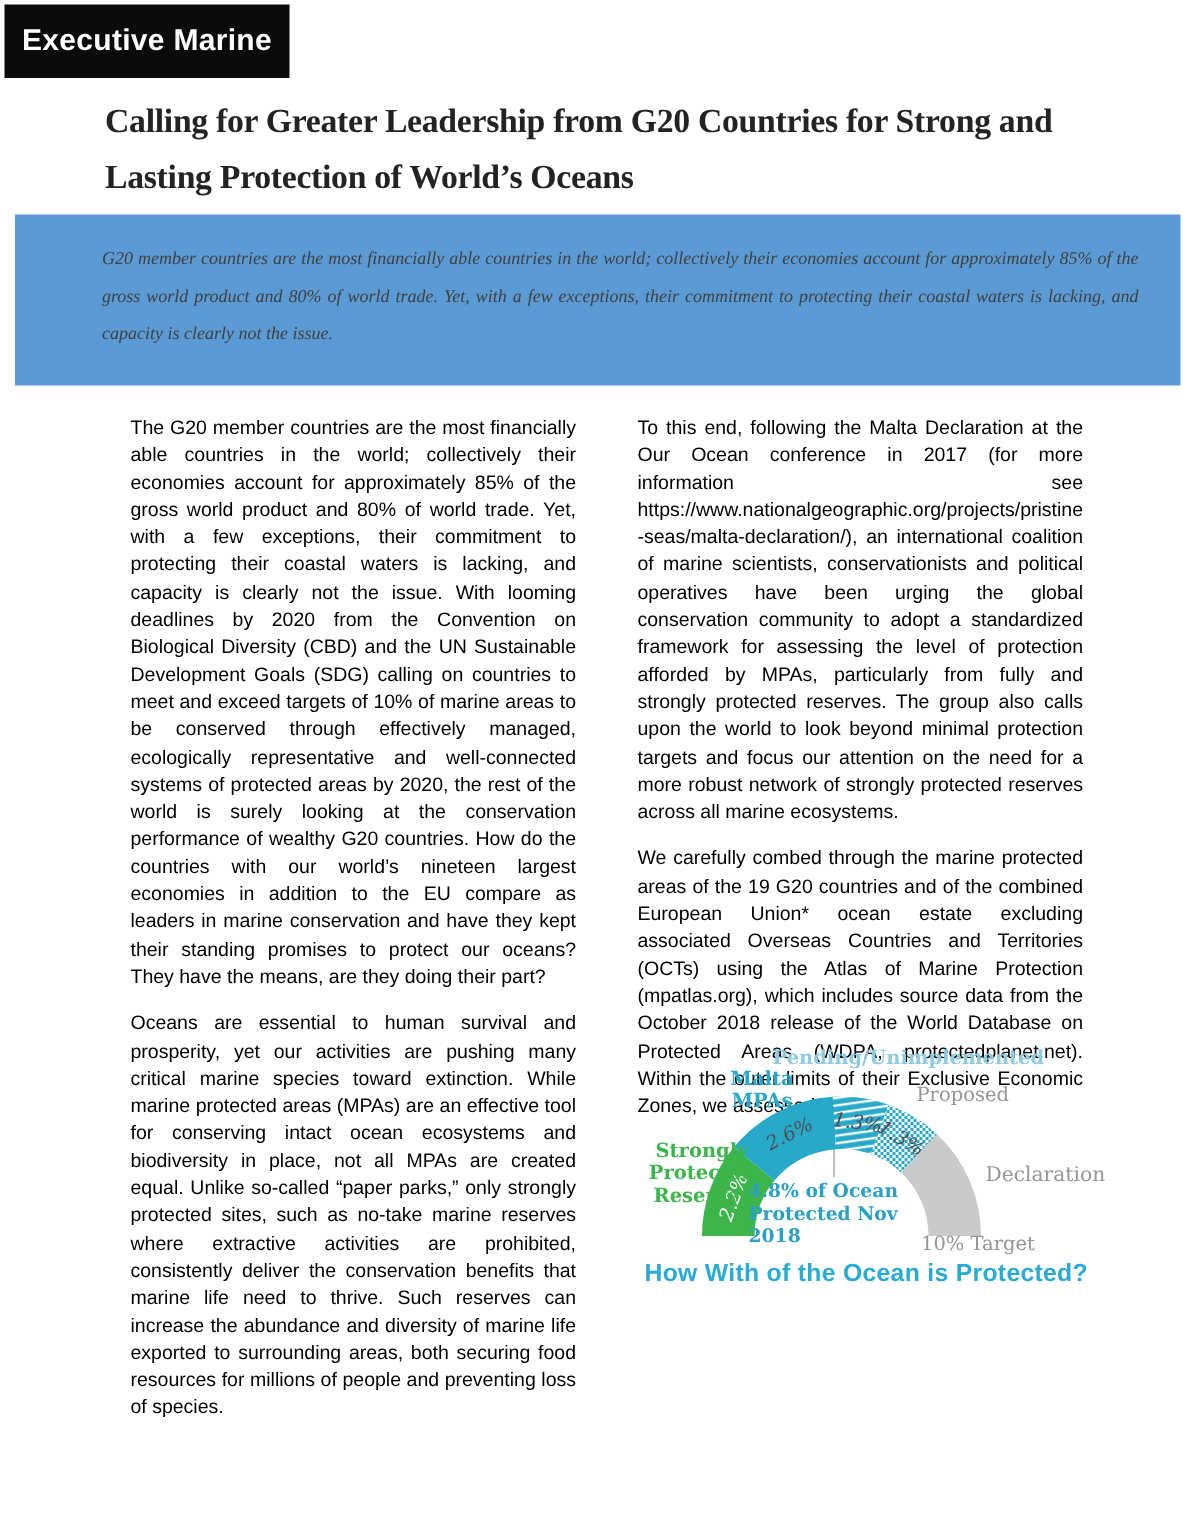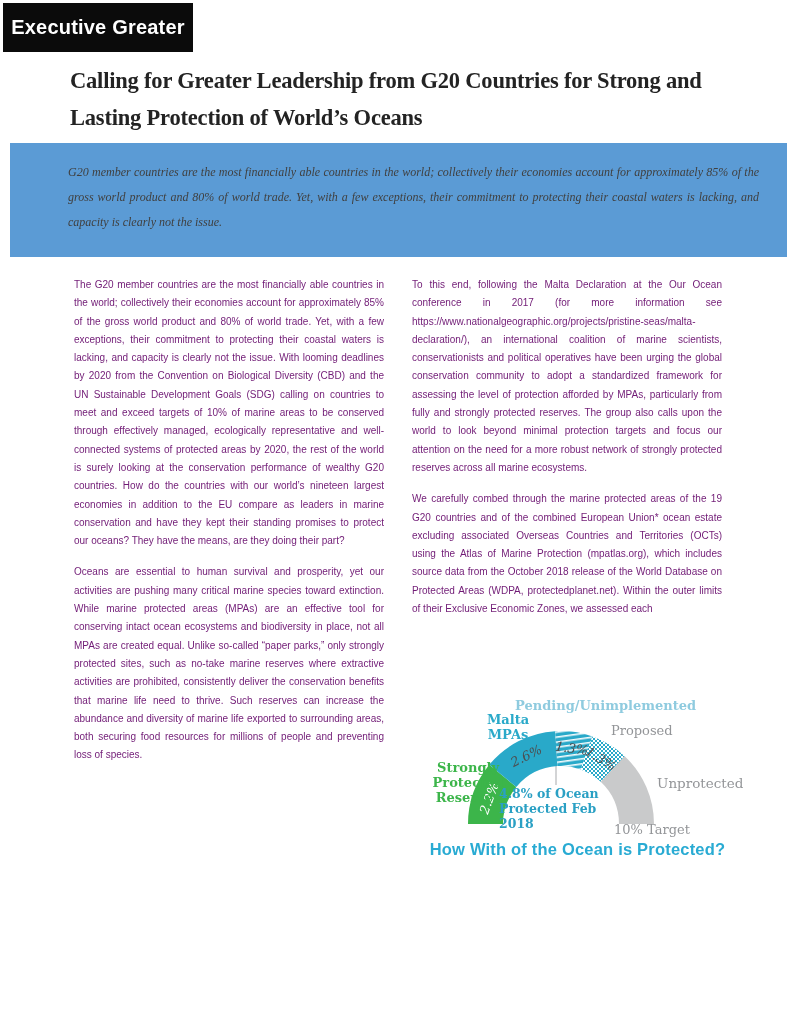--- a/index.html
+++ b/index.html
@@ -14,21 +14,21 @@
          font-family:"Liberation Serif",serif;font-weight:700;font-size:22.5px;
          line-height:37px;color:#232323;letter-spacing:-0.2px;}
 
   .callout{position:absolute;left:10px;top:143px;width:777px;height:114px;background:#5b9bd5;
            box-sizing:border-box;padding:17px 28px 0 58px;overflow:hidden;}
   .callout p{margin:0;font-family:"Liberation Serif",serif;font-style:italic;
              font-size:12px;line-height:25px;color:#404040;text-align:justify;}
 
   .cols{position:absolute;left:70px;top:276px;width:652px;display:flex;gap:24px;}
   .col{flex:1;min-width:0;}
-  .col p{margin:0 0 13px 4px;font-size:10px;line-height:18.3px;color:#701a75;
+  .col p{margin:0 0 13px 17px;font-size:13px;line-height:18.3px;color:#000000;
          text-align:justify;overflow-wrap:break-word;}
 
   .figure{position:absolute;left:405px;top:694px;width:345px;height:330px;}
   .figure svg{position:absolute;left:0;top:0;}
   .seg-label{font-family:"DejaVu Serif",serif;font-style:italic;font-size:13px;
              text-anchor:middle;dominant-baseline:middle;}
   .fig-label{position:absolute;font-family:"DejaVu Serif",serif;font-size:13px;line-height:15px;}
   .lbl-strong{left:6px;top:66px;width:82px;color:#3cb54a;font-weight:700;text-align:center;margin-left:16px;}
   .lbl-other{left:72px;top:18px;width:62px;color:#29a9c9;font-weight:700;text-align:center;}
   .lbl-pending{left:110px;top:4px;width:126px;color:#8fcbdf;font-weight:700;text-align:center;}
@@ -40,21 +40,21 @@
   .fig-title{position:absolute;left:0;top:146px;width:345px;text-align:center;
              font-weight:bold;font-size:16.5px;color:#29abd3;letter-spacing:.2px;}
   .fig-caption{position:absolute;left:1px;top:166px;width:322px;font-style:italic;
                font-size:13.2px;line-height:18.8px;color:#55565a;}
 </style>
 </head>
 <body>
 
 <div class="page">
 
-  <div class="tag">Executive Greater</div>
+  <div class="tag">Executive Marine</div>
 
   <h1 class="title">Calling for Greater Leadership from G20 Countries for Strong and Lasting Protection of World’s Oceans</h1>
 
   <div class="callout">
     <p>G20 member countries are the most financially able countries in the world; collectively their economies account for approximately 85% of the gross world product and 80% of world trade. Yet, with a few exceptions, their commitment to protecting their coastal waters is lacking, and capacity is clearly not the issue.</p>
   </div>
 
   <div class="cols">
     <div class="col">
       <p>The G20 member countries are the most financially able countries in the world; collectively their economies account for approximately 85% of the gross world product and 80% of world trade. Yet, with a few exceptions, their commitment to protecting their coastal waters is lacking, and capacity is clearly not the issue. With looming deadlines by 2020 from the Convention on Biological Diversity (CBD) and the UN Sustainable Development Goals (SDG) calling on countries to meet and exceed targets of 10% of marine areas to be conserved through effectively managed, ecologically representative and well-connected systems of protected areas by 2020, the rest of the world is surely looking at the conservation performance of wealthy G20 countries. How do the countries with our world’s nineteen largest economies in addition to the EU compare as leaders in marine conservation and have they kept their standing promises to protect our oceans? They have the means, are they doing their part?</p>
@@ -88,23 +88,23 @@
         <text x="166.6" y="55.3" transform="rotate(8.1 166.6 55.3)" class="seg-label" fill="#4d4e50">1.3%</text>
         <path d="M187.5 42.5 A93 93 0 0 1 219.7 62.2 L195.7 87.7 A58 58 0 0 0 175.6 75.4 Z" fill="url(#dots-pattern)"></path>
         <text x="195.4" y="65.6" transform="rotate(31.5 195.4 65.6)" class="seg-label" fill="#4d4e50">1.3%</text>
         <path d="M219.7 62.2 A93 93 0 0 1 249.0 130.0 L214.0 130.0 A58 58 0 0 0 195.7 87.7 Z" fill="#c9cacb"></path>
       </svg>
 
     <div class="fig-label lbl-strong">Strongly Protected Reserves</div>
     <div class="fig-label lbl-other">Malta MPAs</div>
     <div class="fig-label lbl-pending">Pending/Unimplemented</div>
     <div class="fig-label lbl-proposed">Proposed</div>
-    <div class="fig-label lbl-unprotected">Unprotected</div>
+    <div class="fig-label lbl-unprotected">Declaration</div>
     <div class="fig-label lbl-target">10% Target</div>
     <div class="fig-label lbl-center">
       <span>4.8% of Ocean</span><br>
-      <span>Protected Feb 2018</span>
+      <span>Protected Nov 2018</span>
     </div>
 
     <div class="fig-title">How With of the Ocean is Protected?</div>
   </div>
 
 </div>
 
 </body></html>

